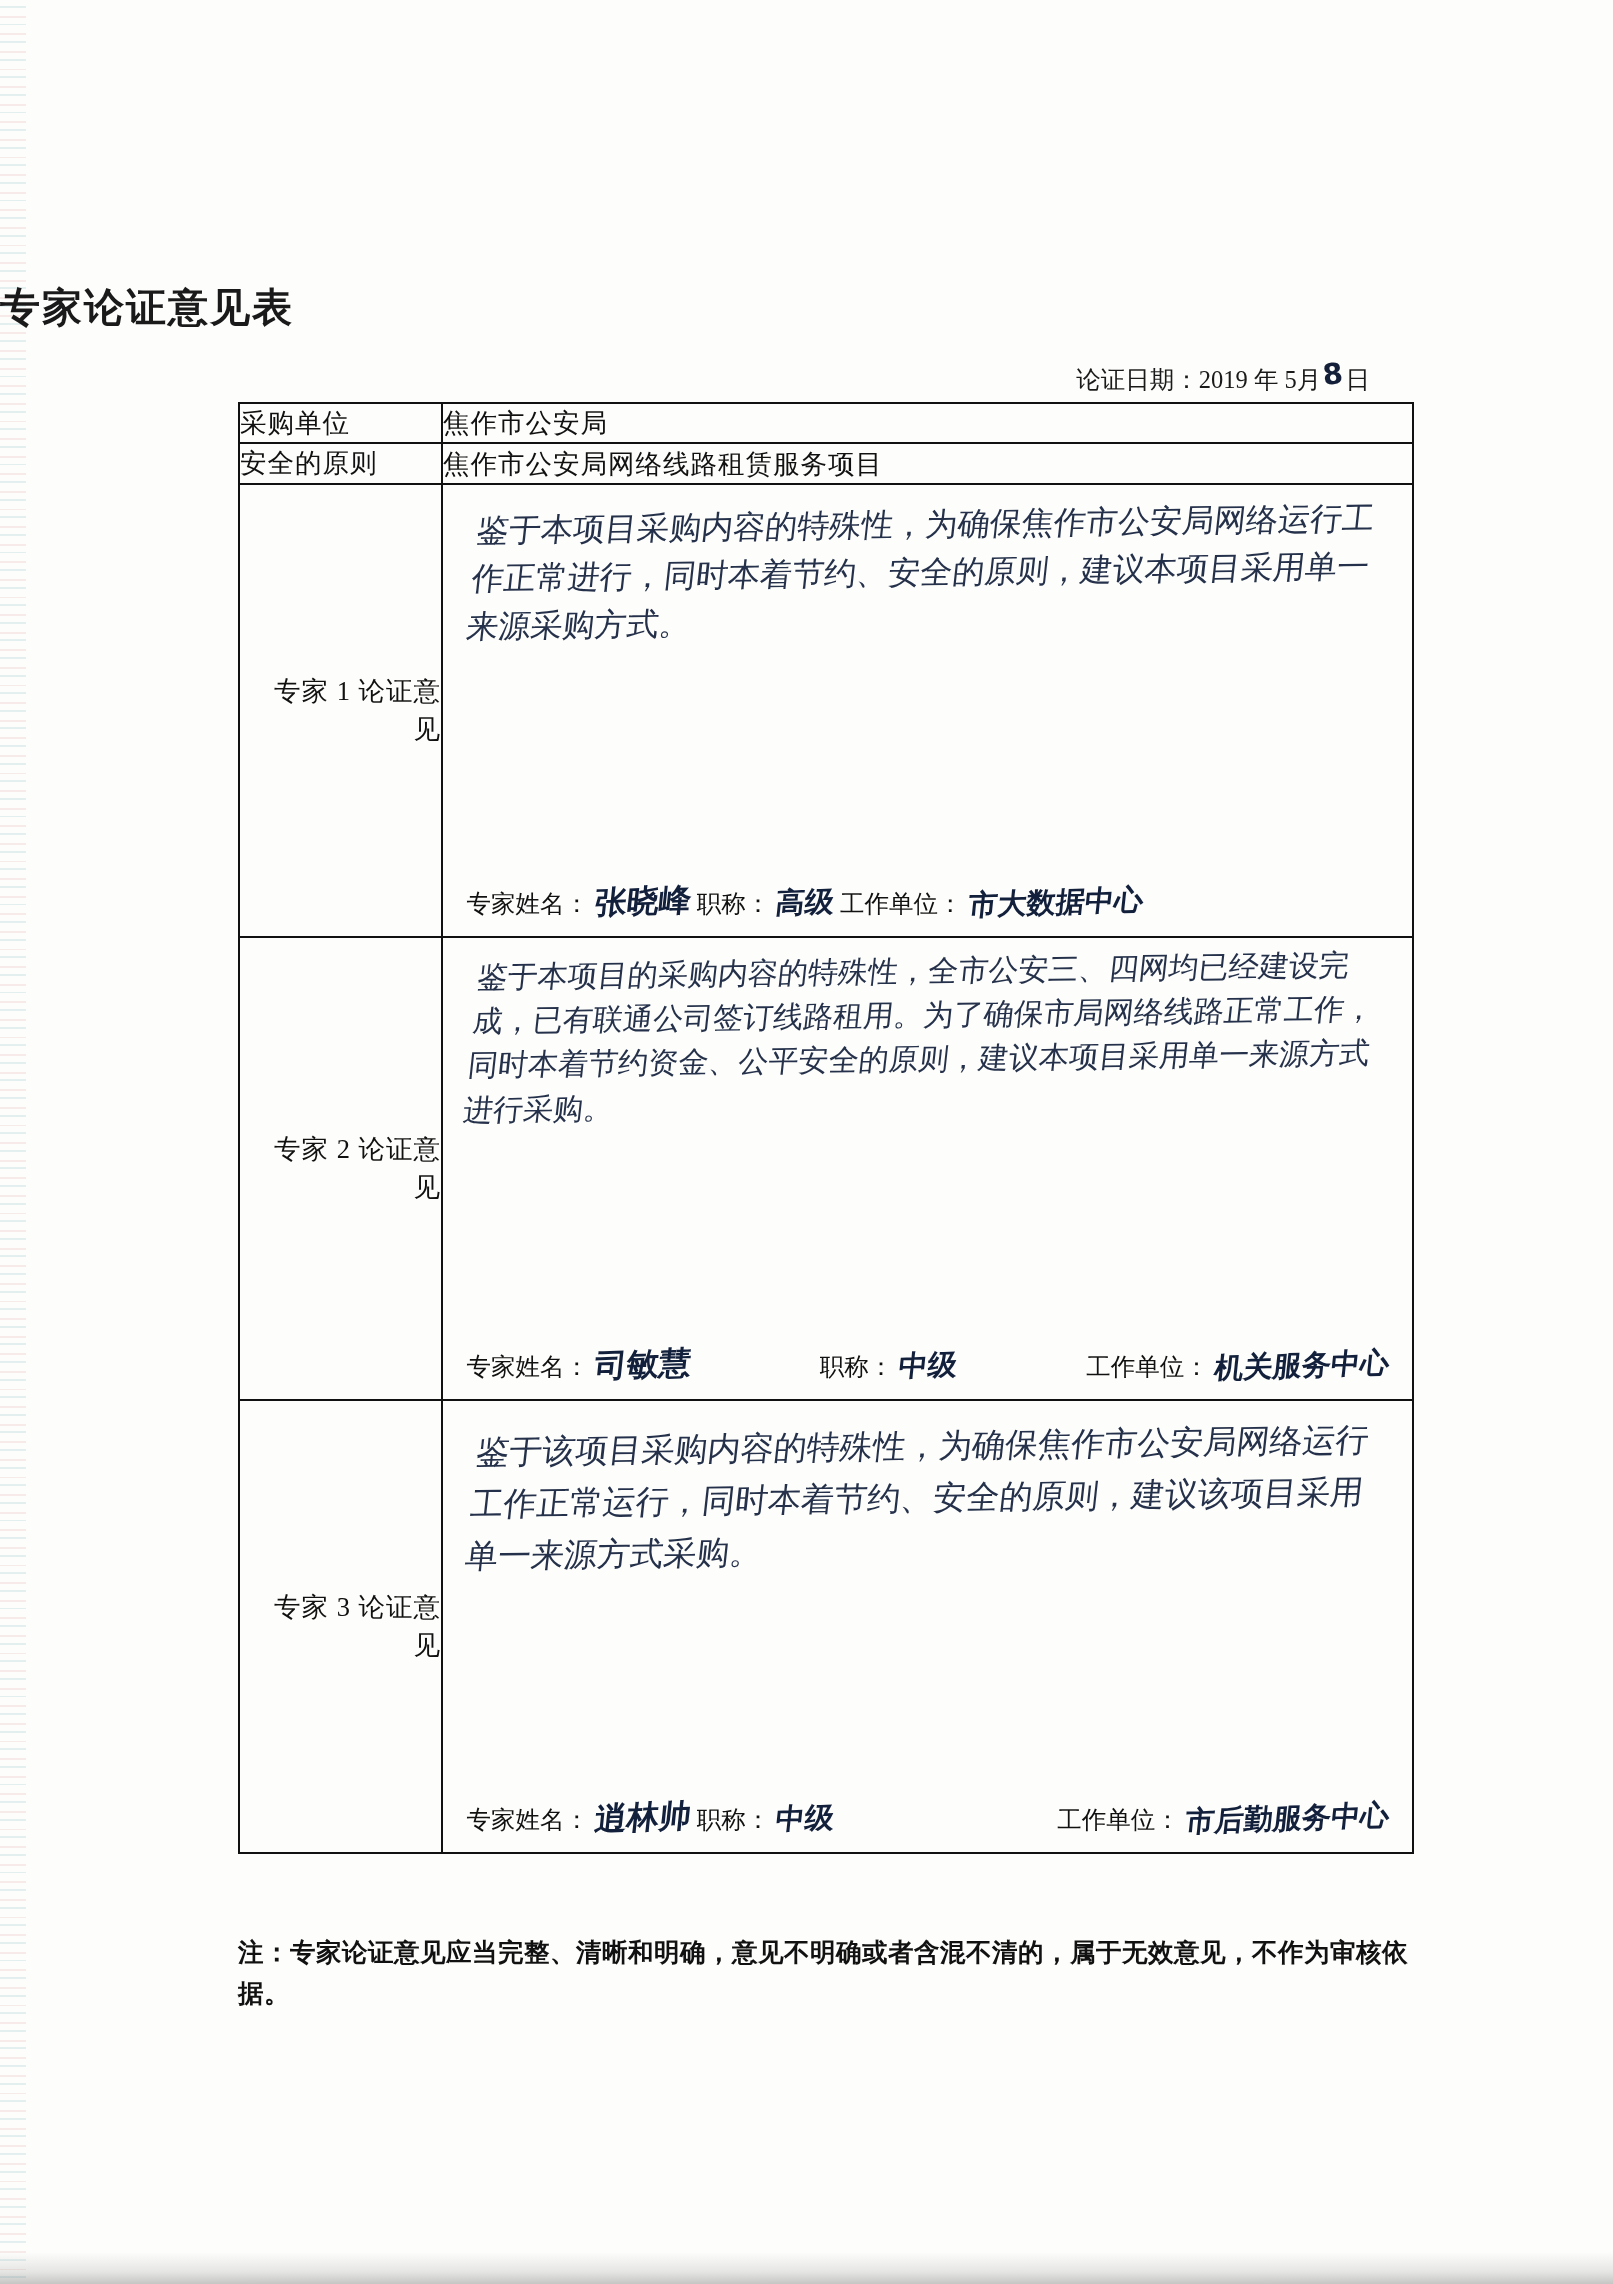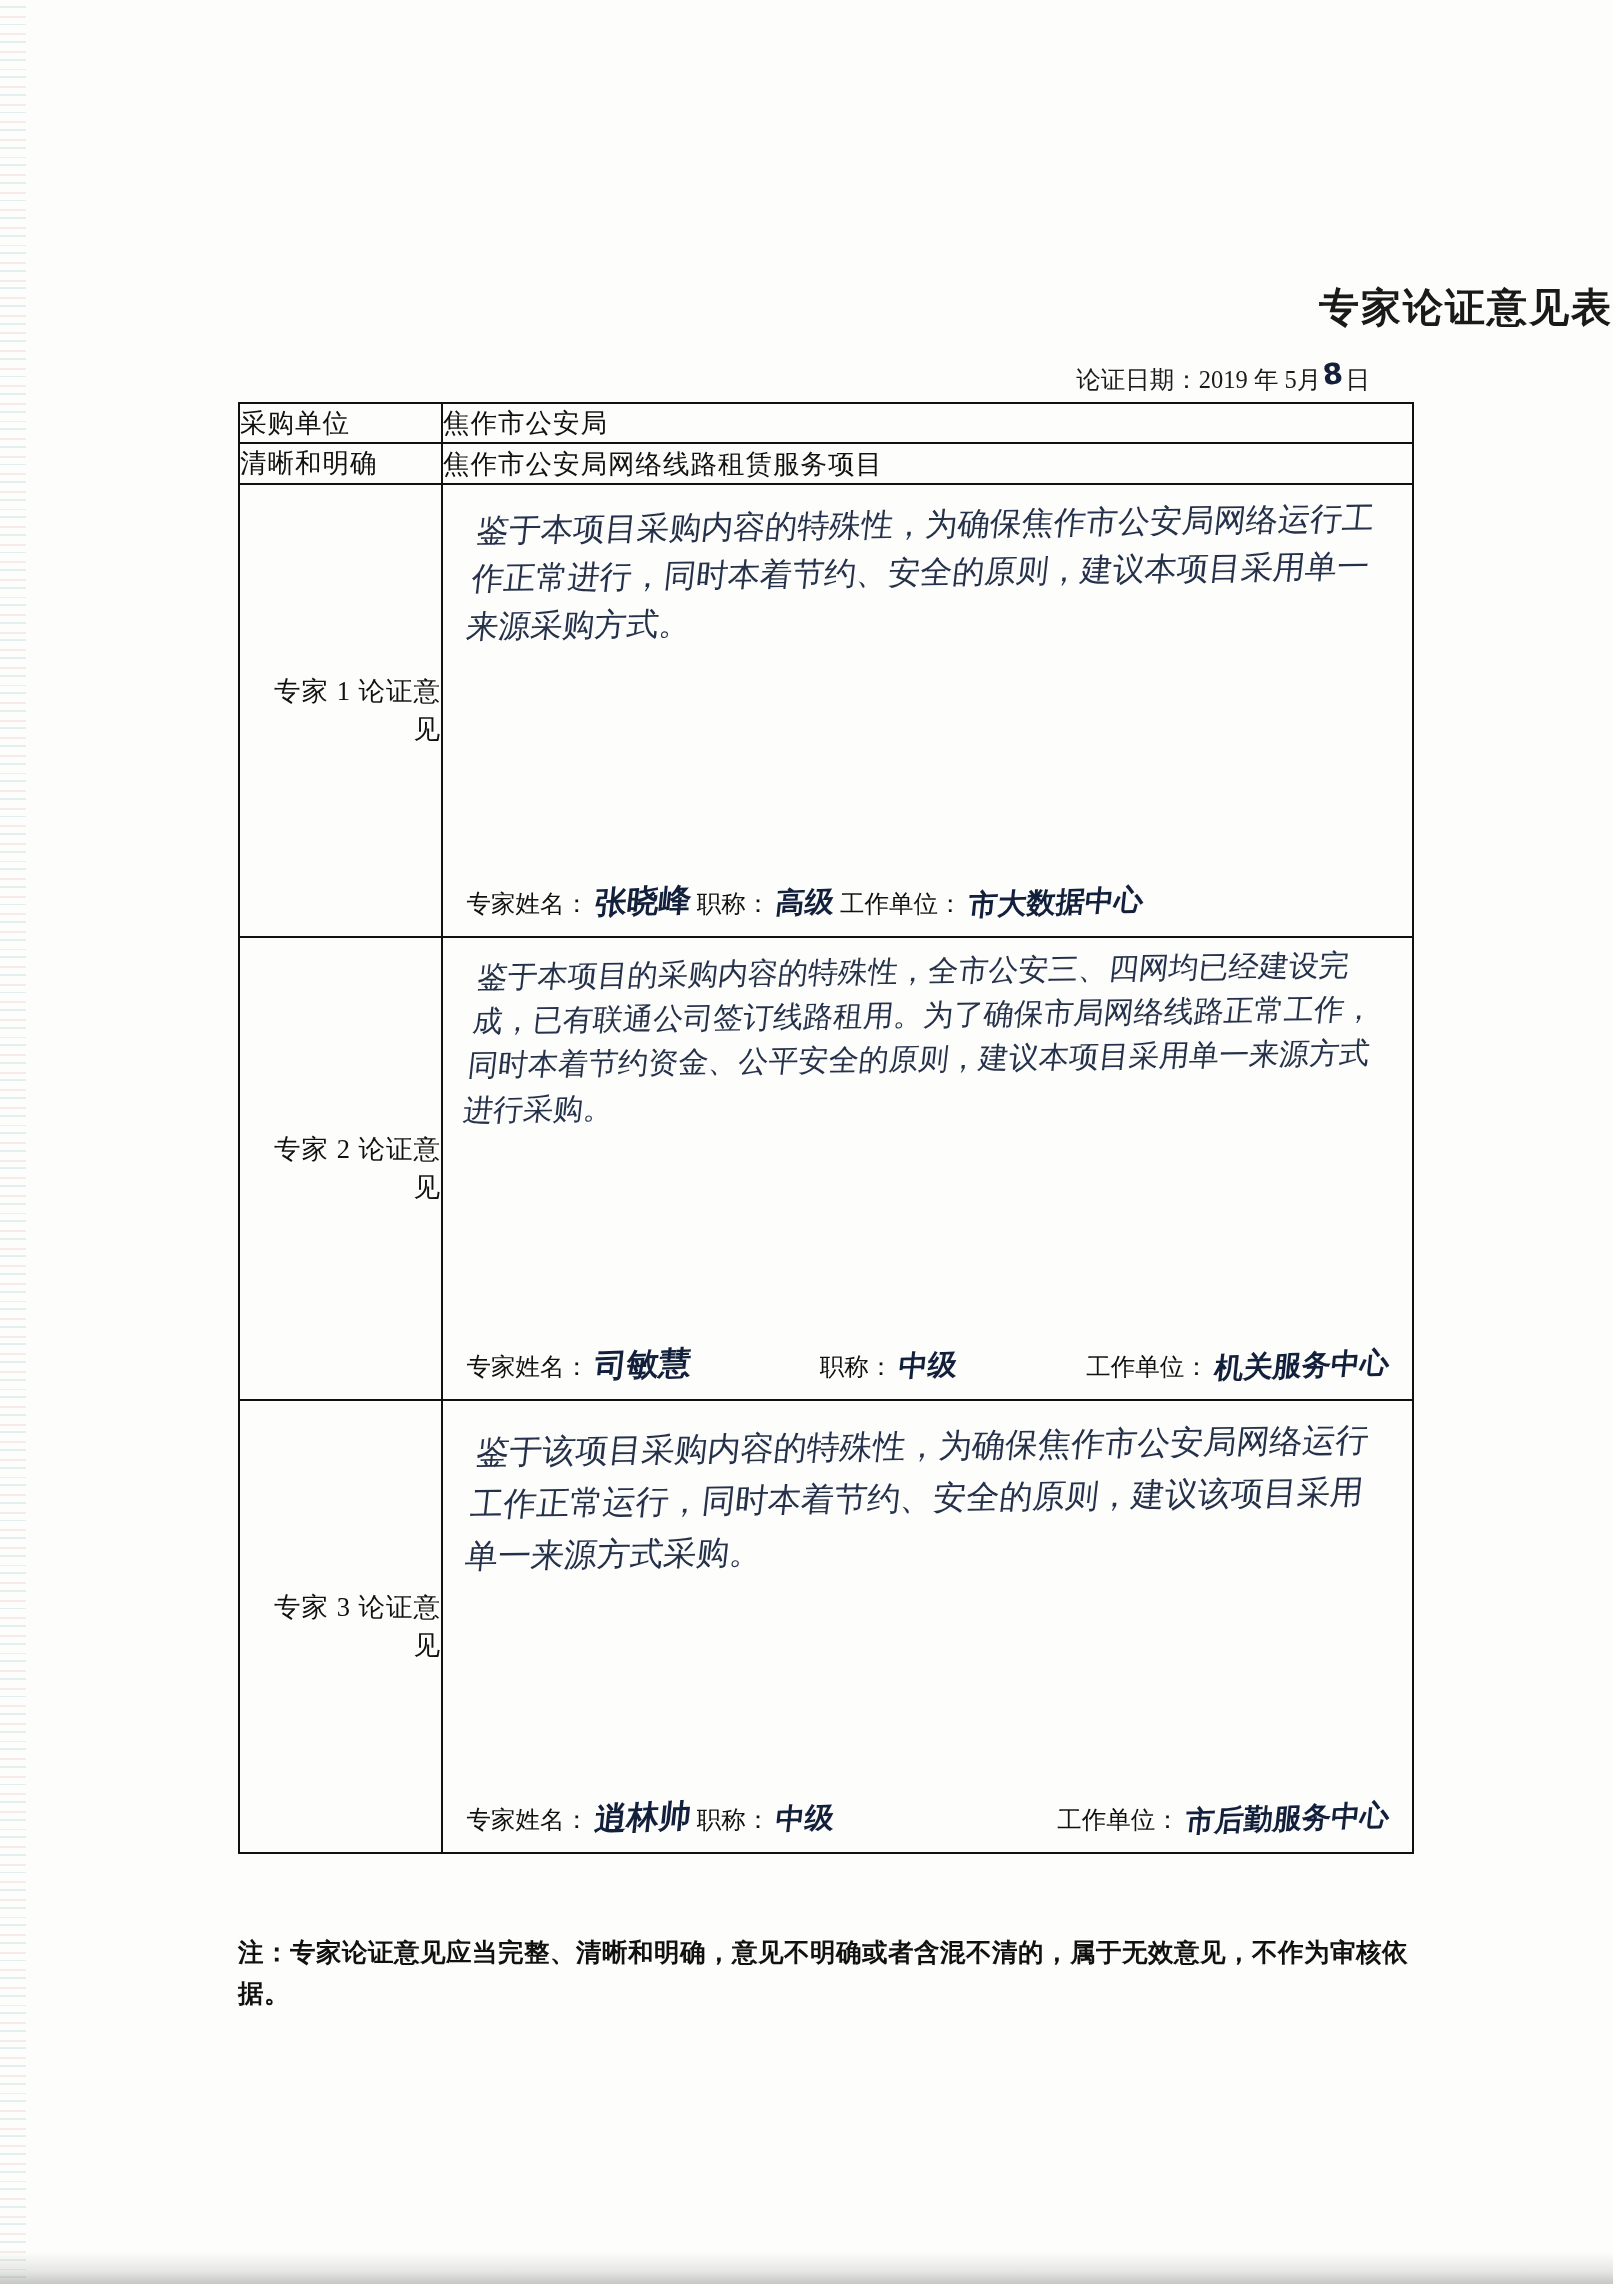--- a/index.html
+++ b/index.html
@@ -57,21 +57,21 @@
     top: 0;
     width: 1613px;
     height: 2285px;
   }
 
   .title {
     position: absolute;
     top: 280px;
     left: 0;
     width: 100%;
-    text-align: right;
+    text-align: left;
     font-size: 40px;
     font-weight: bold;
     letter-spacing: 2px;
     color: #1a1a1a;
   }
 
   .date-line {
     position: absolute;
     top: 361px;
     right: 243px;
@@ -202,21 +202,21 @@
     <span>5</span><span>月</span><span class="date-hand">8</span><span>日</span>
   </div>
 
   <table class="main">
     <tbody>
         <tr>
       <td class="lbl">采购单位</td>
       <td class="val">焦作市公安局</td>
     </tr>
     <tr>
-      <td class="lbl">清晰和明确</td>
+      <td class="lbl">安全的原则</td>
       <td class="val">焦作市公安局网络线路租赁服务项目</td>
     </tr>
 
     <tr>
       <td class="lbl two-line">专家 1 论证意见</td>
       <td class="opinion-cell c1">
         <div class="hand h1">鉴于本项目采购内容的特殊性，为确保焦作市公安局网络运行工作正常进行，同时本着节约、安全的原则，建议本项目采用单一来源采购方式。</div>
         <div class="sig-row">
           <span>专家姓名：</span>
           <span class="sig-val big">张晓峰</span>

